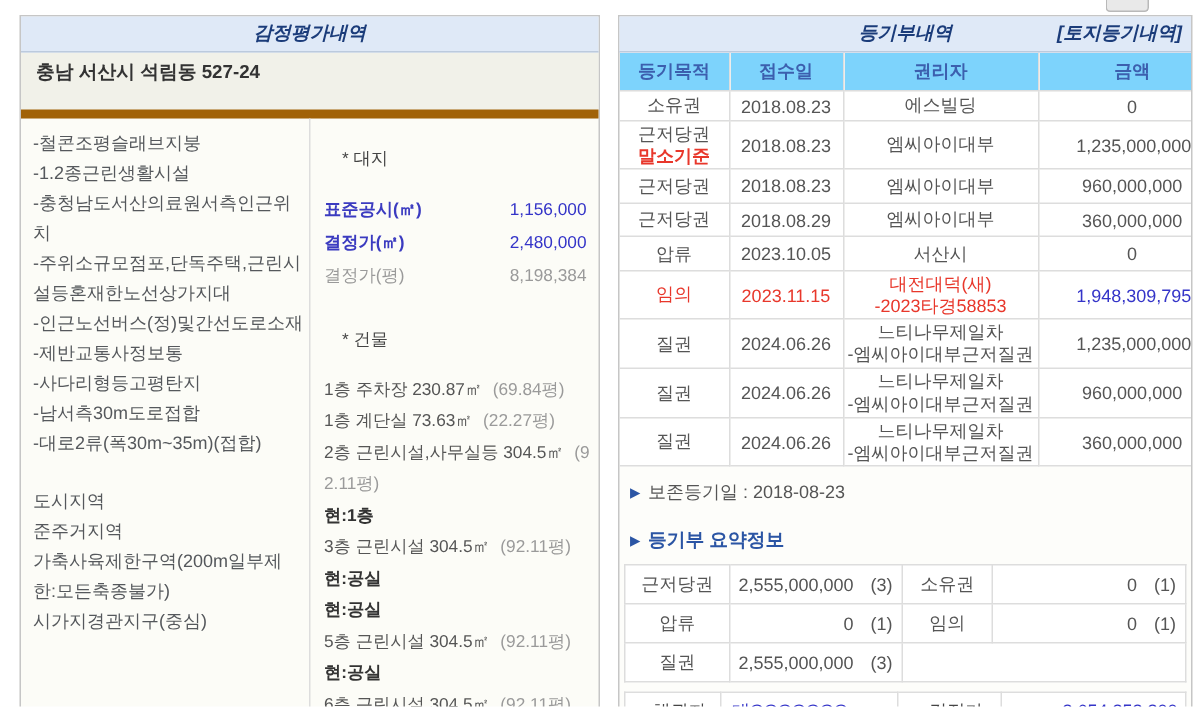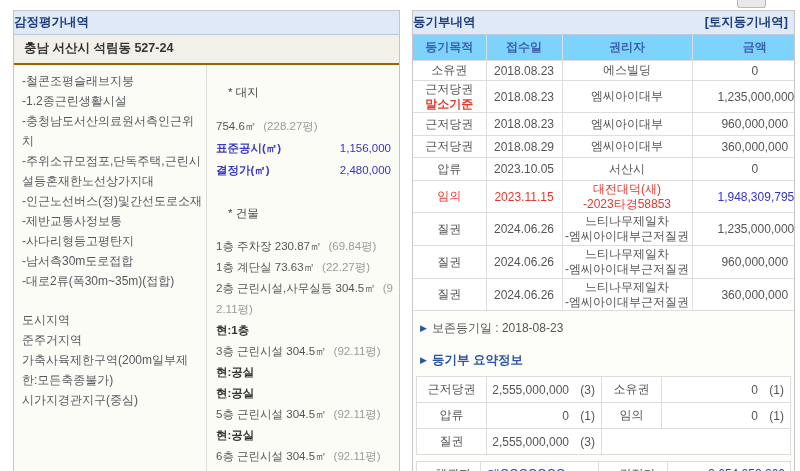--- a/index.html
+++ b/index.html
@@ -2,23 +2,23 @@
 <html><head>
 <meta charset="utf-8">
 <style>
   html,body{margin:0;padding:0;width:800px;height:471px;overflow:hidden;background:#fff;
     font-family:"Liberation Sans","DejaVu Sans",sans-serif;font-size:12px;color:#555;}
   body{position:relative;}
   .panel{position:absolute;border:1px solid #c6c6c6;background:#fcfcf7;box-sizing:border-box;}
   .panel-left{left:13px;top:10px;width:387px;height:700px;}
   .panel-right{left:412px;top:10px;width:383px;height:540px;background:#fdfdfa;}
   .band{height:23px;line-height:23px;background:#dfe9f7;border-bottom:1px solid #bccadd;
-    font-weight:bold;color:#1b3c7a;font-size:12.5px;position:relative;}
+    text-align:center;font-weight:bold;color:#1b3c7a;font-size:12.5px;position:relative;font-style:italic;}
   .corner-label{position:absolute;right:6px;top:0;color:#1b3c7a;font-weight:bold;cursor:pointer;}
-  .addr-row{background:#f1f1e9;border-bottom:2px solid #a16207;padding:5px 10px 6px 10px;
+  .addr-row{background:#f1f1e9;border-bottom:6px solid #a16207;padding:5px 10px 16px 10px;
     font-weight:bold;color:#333;font-size:12.5px;}
   .lp-body{display:flex;align-items:stretch;height:650px;}
   .col-desc{width:193px;border-right:1px solid #ddd;padding:6px 4px 0 8px;box-sizing:border-box;
     word-break:break-all;}
   .col-desc p{margin:0;line-height:20px;color:#55585c;}
   .zoning-gap{height:19px;}
   .col-vals{flex:1;padding:5px 6px 0 9px;box-sizing:border-box;font-size:11.5px;word-break:break-all;}
   .h-line{color:#444;line-height:21px;margin:12px;}
   .area-line{margin:0;line-height:22px;color:#555;}
   .py{color:#9a9a9a;margin-left:7px;}
@@ -82,30 +82,31 @@
       <p>-남서측30m도로접합</p>
       <p>-대로2류(폭30m~35m)(접합)</p>
       <div class="zoning-gap"></div>
       <p>도시지역</p>
       <p>준주거지역</p>
       <p>가축사육제한구역(200m일부제한:모든축종불가)</p>
       <p>시가지경관지구(중심)</p>
     </div>
     <div class="col-vals">
       <p class="h-line">* 대지</p>
-      <p class="area-line">
-        <span>754.6㎡</span><span class="py">(228.27평)</span>
-      </p>
       <div class="vrow">
         <span class="vl">표준공시(㎡)</span>
         <span class="vv">1,156,000</span>
       </div>
       <div class="vrow">
         <span class="vl">결정가(㎡)</span>
         <span class="vv">2,480,000</span>
+      </div>
+      <div class="vrow gray">
+        <span class="vl">결정가(평)</span>
+        <span class="vv">8,198,384</span>
       </div>
       <div class="bgap"></div>
       <p class="h-line">* 건물</p>
       <p class="bl"><span>1층 주차장 230.87㎡</span><span class="py">(69.84평)</span></p>
       <p class="bl"><span>1층 계단실 73.63㎡</span><span class="py">(22.27평)</span></p>
       <p class="bl"><span>2층 근린시설,사무실등 304.5㎡</span><span class="py">(92.11평)</span></p>
       <p class="bl cur"><span>현:1층</span></p>
       <p class="bl"><span>3층 근린시설 304.5㎡</span><span class="py">(92.11평)</span></p>
       <p class="bl cur"><span>현:공실</span></p>
       <p class="bl cur"><span>현:공실</span></p>

